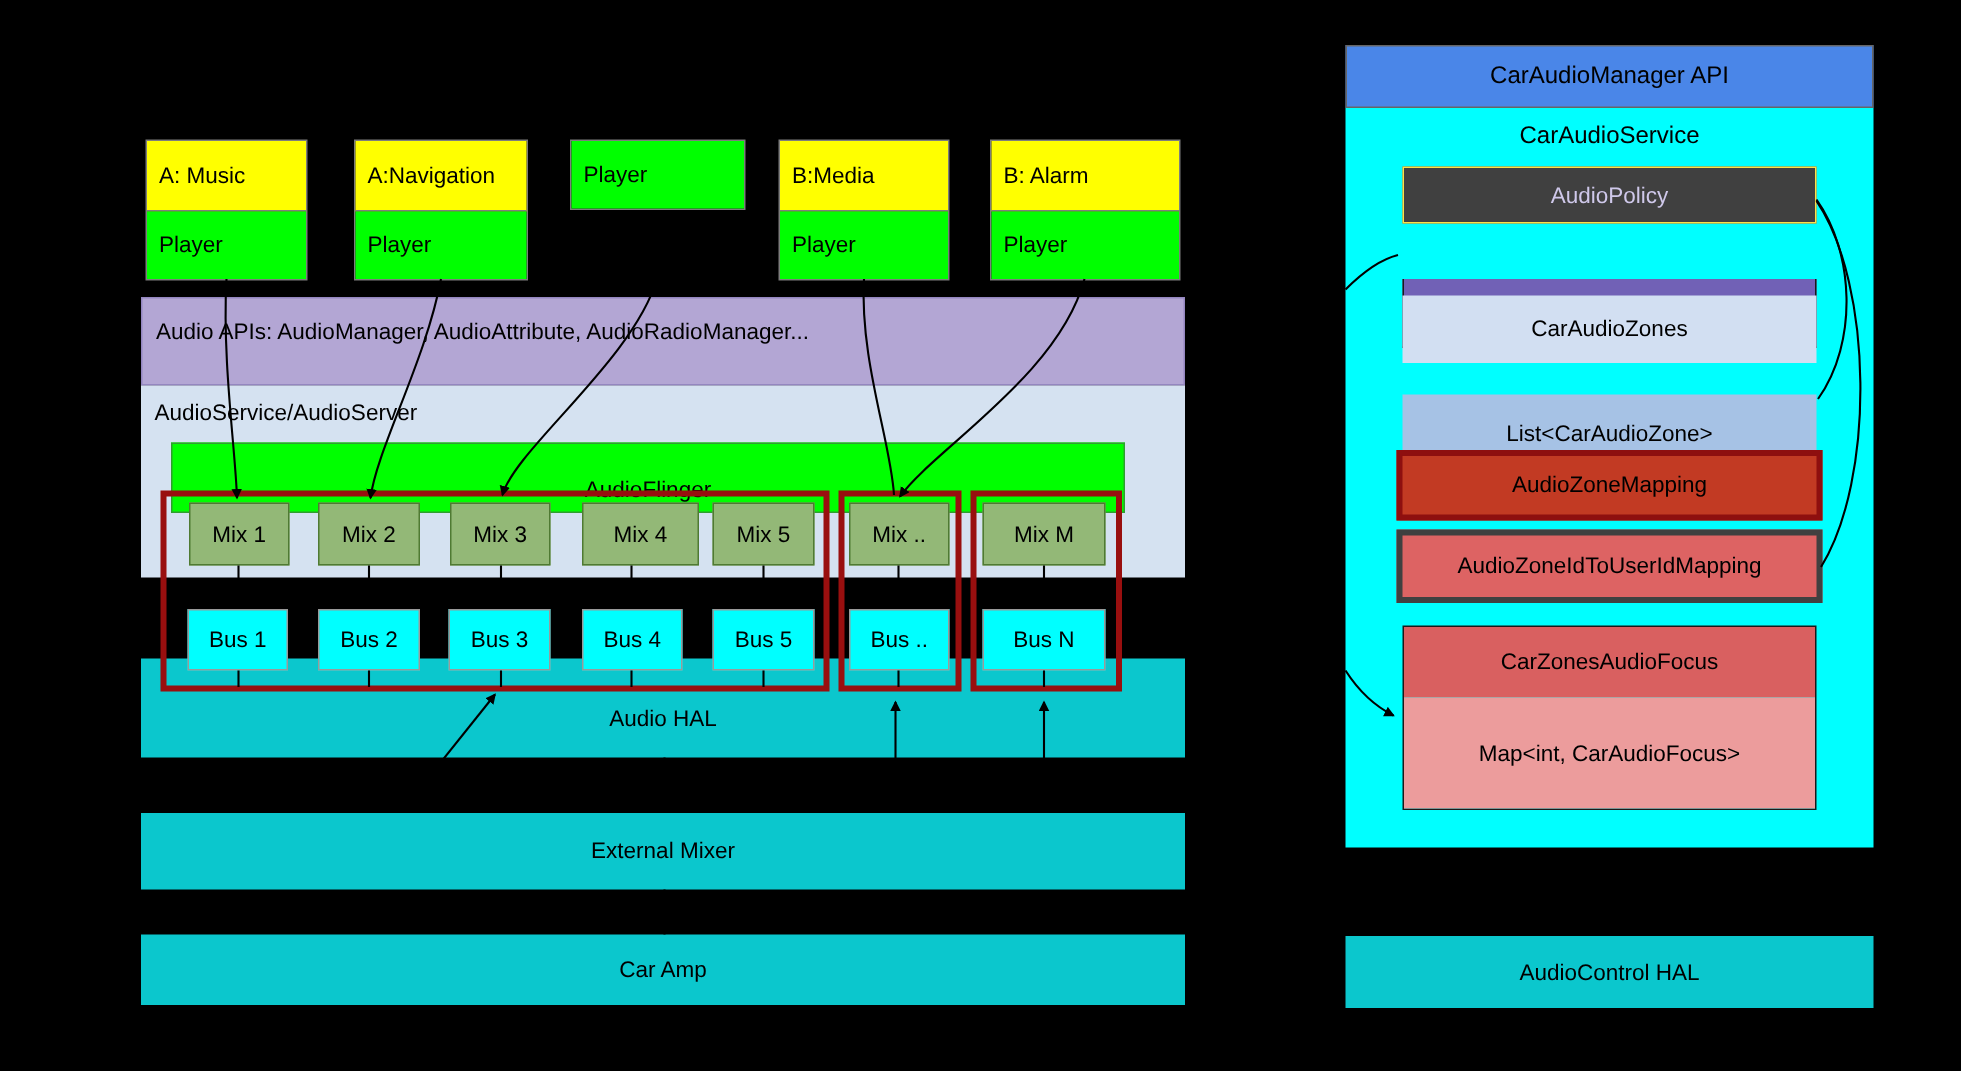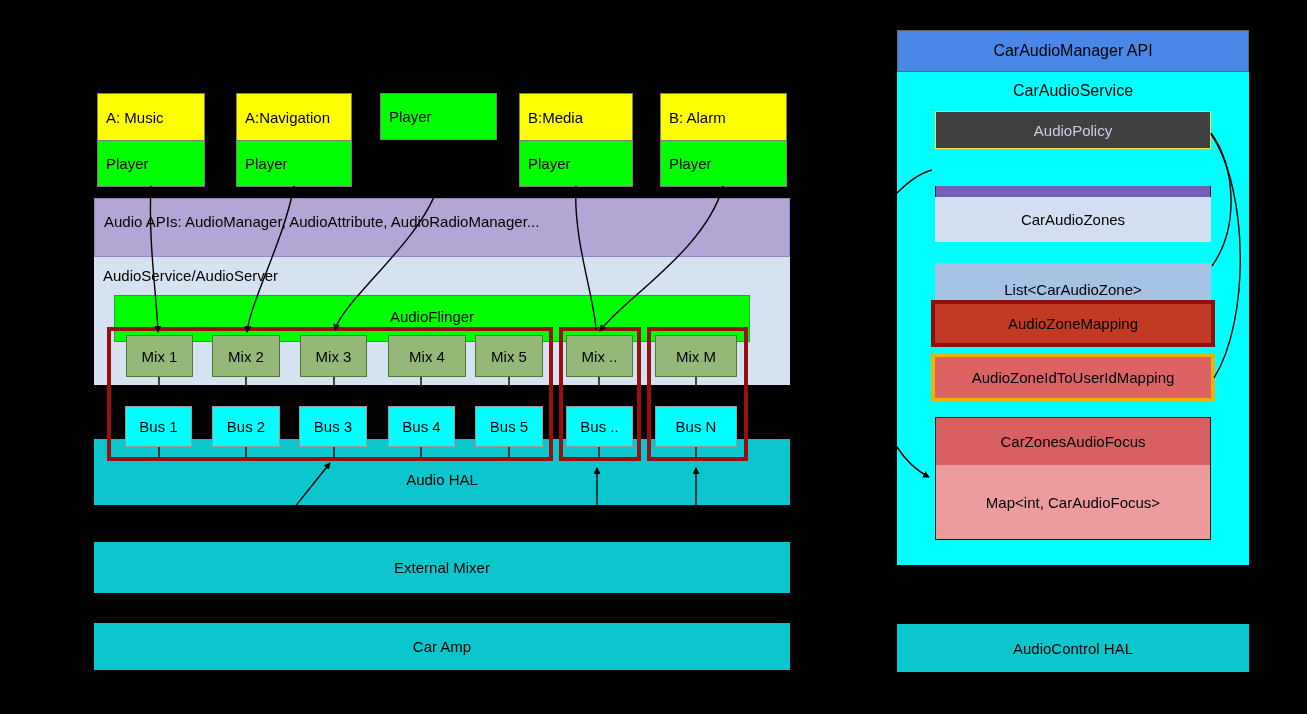--- a/index.html
+++ b/index.html
@@ -24,21 +24,21 @@
   .teal{background:#0bc7cd;}
 
   
   .hdr-blue{background:#4a86e8;border:1px solid #666;z-index:10;}
   .cyanbox{background:#00ffff;z-index:5;}
   .policy{background:#404040;border:1px solid #fde047;color:#cfc8ea;z-index:10;}
   .listmix{background:#7161b6;border:1px solid #1a1a1a;border-top:none;color:#ffffff;z-index:10;}
   .zones{background:#d2dff2;z-index:10;}
   .listzone{background:#a6c2e5;z-index:10;}
   .zonemap{background:#c23a23;border:4px solid #8e0f0f;z-index:10;}
-  .idmap{background:#dd6363;border:4px solid #eab308;z-index:10;}
+  .idmap{background:#dd6363;border:4px solid #404040;z-index:10;}
   .focusbox{border:1px solid #1a1a1a;z-index:10;}
   .focushdr{height:47px;background:#d96060;display:flex;align-items:center;justify-content:center;font-size:15px;}
   .focusbody{height:74px;background:#ec9c9c;display:flex;align-items:center;justify-content:center;font-size:15px;}
 
   #overlay{position:absolute;left:0;top:0;z-index:60;pointer-events:none;}
 </style>
 </head>
 <body>
 
 <div id="stage">
@@ -62,21 +62,21 @@
     <div class="app-title">B: Alarm</div>
     <div class="app-player">Player</div>
   </div>
 
   <div class="abs apis-bar lft fs15" style="left:94px;top:198px;width:696px;height:59px;align-items:flex-start;padding-top:14px;">Audio APIs: AudioManager, AudioAttribute, AudioRadioManager...</div>
 
   <div class="abs service-panel" style="left:94px;top:257px;width:696px;height:128px;">
     <div class="panel-label">AudioService/AudioServer</div>
   </div>
 
-  <div class="abs flinger ctr fs15" style="left:114px;top:295px;width:636px;height:47px;align-items:flex-start;padding-top:12px;">AudioFlinger</div>
+  <div class="abs flinger ctr fs15" style="left:114px;top:295px;width:636px;height:47px;align-items:flex-start;padding-top:22px;">AudioFlinger</div>
 
   <div class="abs teal ctr fs15" style="left:94px;top:439px;width:696px;height:66px;align-items:flex-end;padding-bottom:17px;">Audio HAL</div>
   <div class="abs teal ctr fs15" style="left:94px;top:542px;width:696px;height:51px;">External Mixer</div>
   <div class="abs teal ctr fs15" style="left:94px;top:623px;width:696px;height:47px;">Car Amp</div>
 
   <div class="abs mix ctr fs15" style="left:126px;top:335px;width:67px;">Mix 1</div>
   <div class="abs mix ctr fs15" style="left:212px;top:335px;width:68px;">Mix 2</div>
   <div class="abs mix ctr fs15" style="left:300px;top:335px;width:67px;">Mix 3</div>
   <div class="abs mix ctr fs15" style="left:388px;top:335px;width:78px;">Mix 4</div>
   <div class="abs mix ctr fs15" style="left:475px;top:335px;width:68px;">Mix 5</div>

